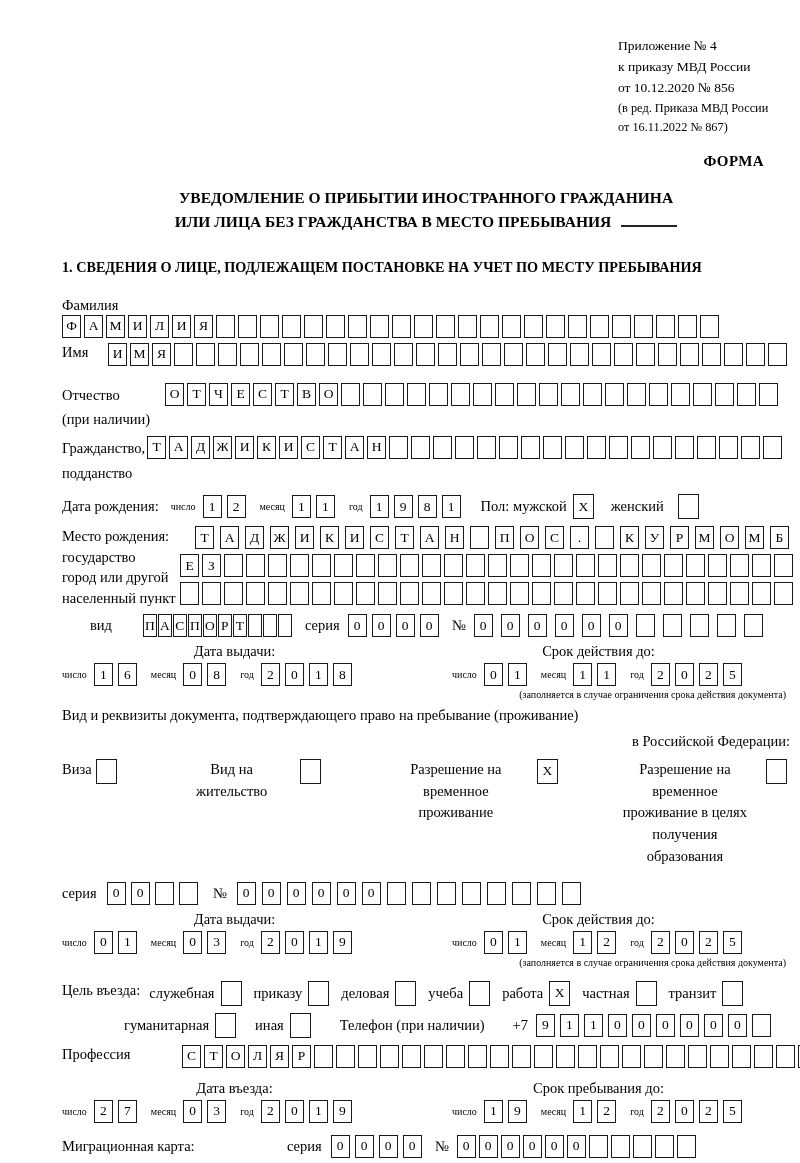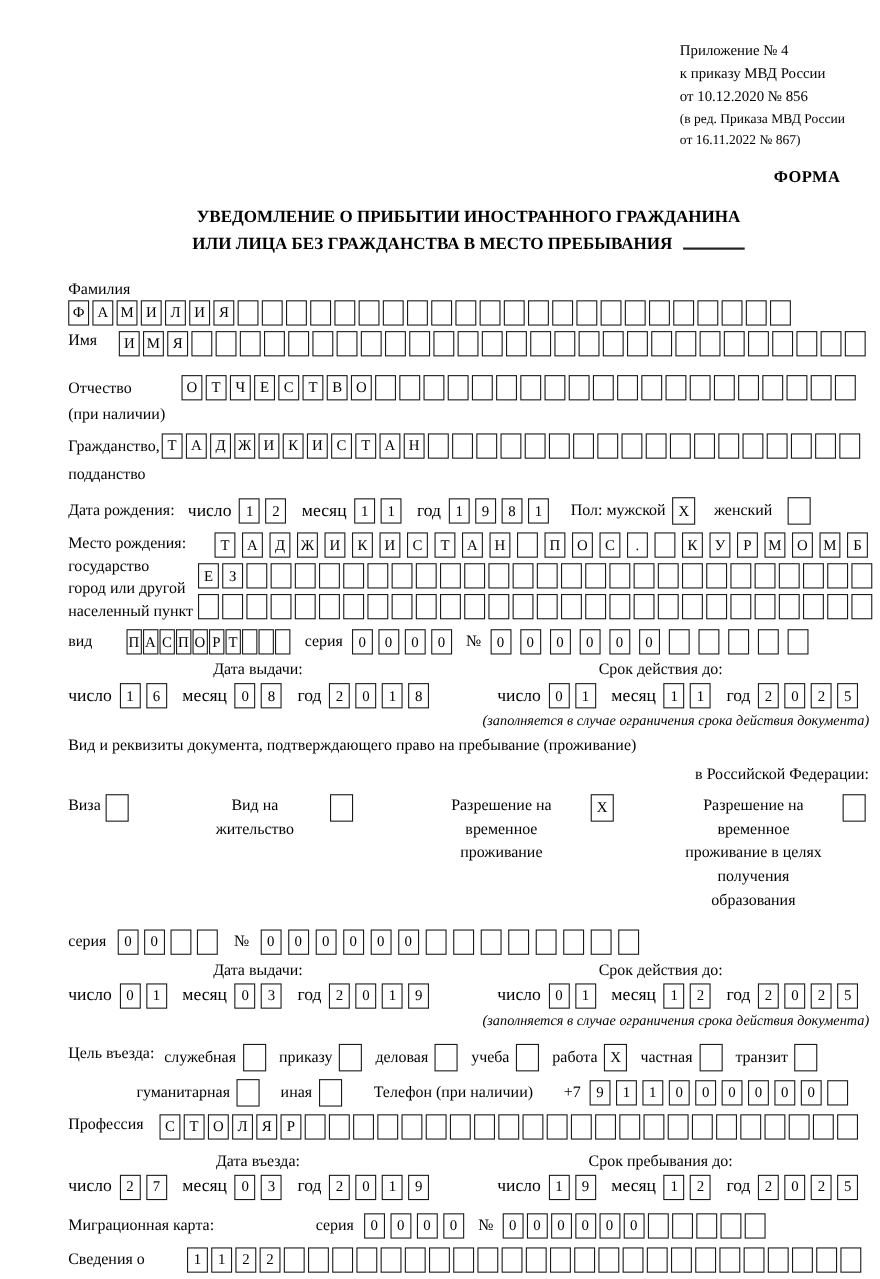--- a/index.html
+++ b/index.html
@@ -20,29 +20,29 @@
   .cells{display:flex;flex-wrap:nowrap;align-items:flex-start;}
   .cell{box-sizing:border-box;width:19px;height:23px;border:1.8px solid #1a1a1a;margin-right:3px;
         display:flex;align-items:center;justify-content:center;font-size:13.5px;flex-shrink:0;background:#fff;}
   .gap4 .cell{margin-right:5px;}
   .gap5 .cell{width:19px;margin-right:6px;}
   .gap8 .cell{margin-right:8px;}
   .narrow .cell{width:13.5px;margin-right:1.5px;}
   .cb .cell{width:21px;height:25px;}
 
   .dg{display:flex;align-items:center;}
-  .dg .dl{font-size:16px;margin-right:7px;}
+  .dg .dl{font-size:10px;margin-right:7px;}
   .dg .cells{margin-right:9px;}
 
   .twocol{display:flex;margin-top:6px;}
   .col-l{width:345px;flex-shrink:0;}
   .col-r{flex:1;}
   .colhead{font-size:14.5px;text-align:center;}
   .col-r .dg{padding-left:45px;}
-  .note{font-size:13px;text-align:right;margin-top:3px;padding-right:4px;font-style:italic;}
+  .note{font-size:10px;text-align:right;margin-top:3px;padding-right:4px;}
 
   .bp{display:flex;margin-top:7px;}
   .bp-labels{width:118px;flex-shrink:0;font-size:14.5px;line-height:1.42;}
   .bp-cells > .cells{margin-bottom:5px;}
   .indent15{margin-left:15px;}
 
   .opt{display:flex;align-items:flex-start;}
   .opt .txt{font-size:14.5px;text-align:center;line-height:1.5;}
   .opt .cells{margin-left:9px;margin-top:0;}
   .permit-opts{display:flex;margin-top:8px;gap:38px;}
@@ -68,20 +68,21 @@
 
   <div class="forma">ФОРМА</div>
 
   <div class="title">
     <div>УВЕДОМЛЕНИЕ О ПРИБЫТИИ ИНОСТРАННОГО ГРАЖДАНИНА</div>
     <div>
       <span>ИЛИ ЛИЦА БЕЗ ГРАЖДАНСТВА В МЕСТО ПРЕБЫВАНИЯ</span><span class="blank-underline"></span>
     </div>
   </div>
 
+  <div class="sec">1. СВЕДЕНИЯ О ЛИЦЕ, ПОДЛЕЖАЩЕМ ПОСТАНОВКЕ НА УЧЕТ ПО МЕСТУ ПРЕБЫВАНИЯ</div>
 
   <div class="row" style="margin-top:20px;flex-direction:column;">
     <span class="lbl w68">Фамилия</span>
     <span class="cells">
         <span class="cell">Ф</span>
         <span class="cell">А</span>
         <span class="cell">М</span>
         <span class="cell">И</span>
         <span class="cell">Л</span>
         <span class="cell">И</span>
@@ -346,21 +347,21 @@
           <span class="cell"></span>
           <span class="cell"></span>
           <span class="cell"></span>
           <span class="cell"></span>
           <span class="cell"></span>
         </div>
     </div>
   </div>
 
 
-  <div class="row" style="margin-top:4px;align-items:center;">
+  <div class="row" style="margin-top:4px;align-items:center;margin-left:28px;">
     <span class="lbl w53">вид</span>
     <span class="cells narrow">
         <span class="cell">П</span>
         <span class="cell">А</span>
         <span class="cell">С</span>
         <span class="cell">П</span>
         <span class="cell">О</span>
         <span class="cell">Р</span>
         <span class="cell">Т</span>
         <span class="cell"></span>
@@ -618,21 +619,21 @@
         <span class="cell">0</span>
         <span class="cell">0</span>
         <span class="cell">0</span>
         <span class="cell">0</span>
         <span class="cell">0</span>
         <span class="cell">0</span>
         <span class="cell"></span>
       </span>
   </div>
 
-  <div class="row" style="margin-top:7px;">
+  <div class="row" style="margin-top:7px;gap:37px;">
     <span class="lbl" style="width:83px;">Профессия</span>
     <span class="cells">
         <span class="cell">С</span>
         <span class="cell">Т</span>
         <span class="cell">О</span>
         <span class="cell">Л</span>
         <span class="cell">Я</span>
         <span class="cell">Р</span>
         <span class="cell"></span>
         <span class="cell"></span>

